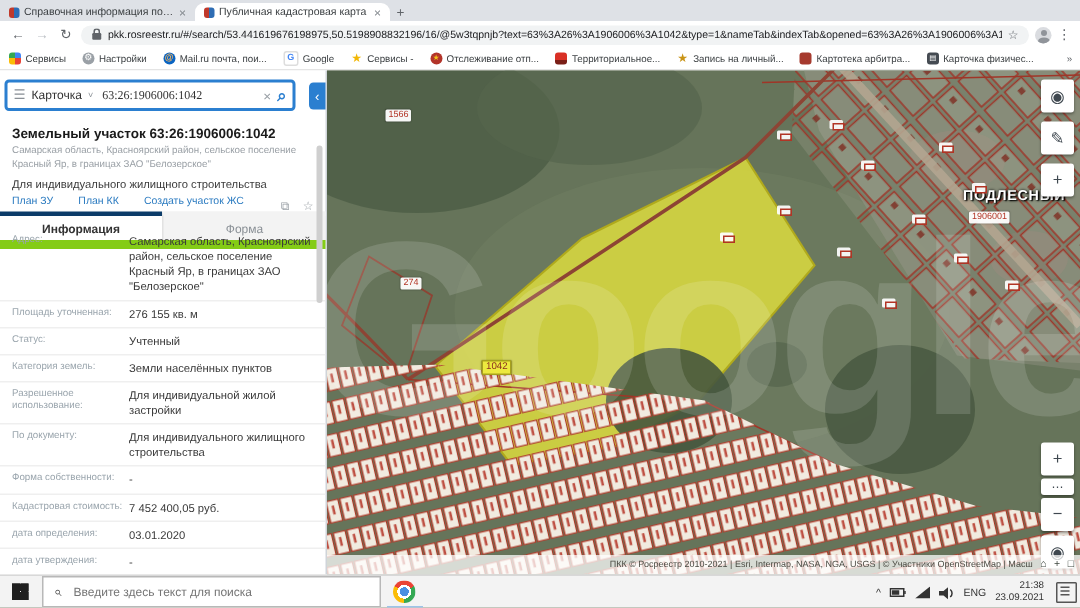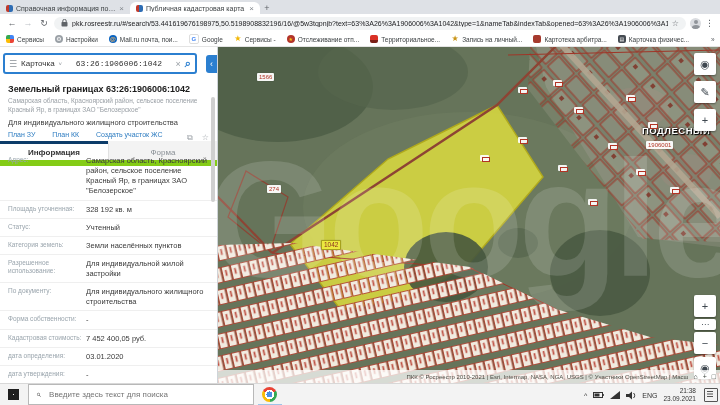--- a/index.html
+++ b/index.html
@@ -43,21 +43,21 @@
   .bm-spacer{flex:1;}
   .overflow-chevron{color:#5f6368;}
   .rl-divider{width:1px;height:9px;background:#dcdcdc;}
   
   .sidebar{position:absolute;left:0;top:47px;width:218px;height:336px;background:#fff;border-right:1px solid #cfd4d9;box-sizing:border-box;}
   .searchrow{position:absolute;left:3px;top:6px;width:194px;height:21px;border:2px solid #2b7fd0;border-radius:3px;
              background:#fff;display:flex;align-items:center;gap:4px;padding:0 4px;box-sizing:border-box;}
   .hamb{color:#8a9096;font-size:9px;}
   .cat{font-size:8px;color:#333;}
   .chev{font-size:6px;color:#8a9096;}
-  .searchval{flex:1;border:0;outline:0;font-size:8px;color:#333;font-family:Liberation Mono, monospace;min-width:0;background:transparent;text-align:center;}
+  .searchval{flex:1;border:0;outline:0;font-size:8px;color:#333;font-family:Liberation Serif, serif;min-width:0;background:transparent;}
   .clear-x{color:#9aa0a6;font-size:9px;}
   .mag{color:#2b7fd0;font-size:11px;font-weight:bold;}
   .collapse-tab{position:absolute;right:0;top:8px;width:11px;height:18px;background:#2b7fd0;border-radius:3px 0 0 3px;
                 color:#fff;font-size:9px;display:flex;align-items:center;justify-content:center;}
   .result-head{position:absolute;left:0;top:33px;width:100%;padding:2px 8px;box-sizing:border-box;}
   .res-title{font-size:9px;font-weight:bold;color:#1a1a1a;margin:2px 0 3px;}
   .res-sub{font-size:6.5px;color:#9aa0a6;line-height:1.35;margin-bottom:3px;}
   .res-purpose{font-size:7.5px;color:#3c3c3c;margin-bottom:4px;}
   .res-links{display:flex;align-items:center;gap:9px;font-size:7px;color:#2d7cc1;}
   .res-links .flex{flex:1;}
@@ -195,21 +195,21 @@
     <span class="hamb">☰</span>
     <span class="cat">Карточка</span>
     <span class="chev">˅</span>
     <input class="searchval" value="63:26:1906006:1042" style="">
     <span class="clear-x">×</span>
     <span class="mag">⌕</span>
   </div>
   <div class="collapse-tab">‹</div>
 
   <div class="result-head">
-    <div class="res-title">Земельный границах 63:26:1906006:1042</div>
+    <div class="res-title">Земельный участок 63:26:1906006:1042</div>
     <div class="res-sub">Самарская область, Красноярский район, сельское поселение Красный Яр, в границах ЗАО "Белозерское"</div>
     <div class="res-purpose">Для индивидуального жилищного строительства</div>
     <div class="res-links" id="links-row">
         <span>План ЗУ →</span>
         <span>План КК →</span>
         <span>Создать участок ЖС →</span>
       <span class="flex"></span>
       <span class="mini-ic">⧉</span>
       <span class="mini-ic">☆</span>
     </div>
@@ -220,21 +220,21 @@
     <div class="ptab off">Форма</div>
   </div>
 
   <div class="fields" id="fields-list">
       <div class="frow">
         <div class="flabel">Адрес:</div>
         <div class="fvalue">Самарская область, Красноярский район, сельское поселение Красный Яр, в границах ЗАО "Белозерское"</div>
       </div>
       <div class="frow">
         <div class="flabel">Площадь уточненная:</div>
-        <div class="fvalue">328 192 кв. м</div>
+        <div class="fvalue">276 155 кв. м</div>
       </div>
       <div class="frow">
         <div class="flabel">Статус:</div>
         <div class="fvalue">Учтенный</div>
       </div>
       <div class="frow">
         <div class="flabel">Категория земель:</div>
         <div class="fvalue">Земли населённых пунктов</div>
       </div>
       <div class="frow">

